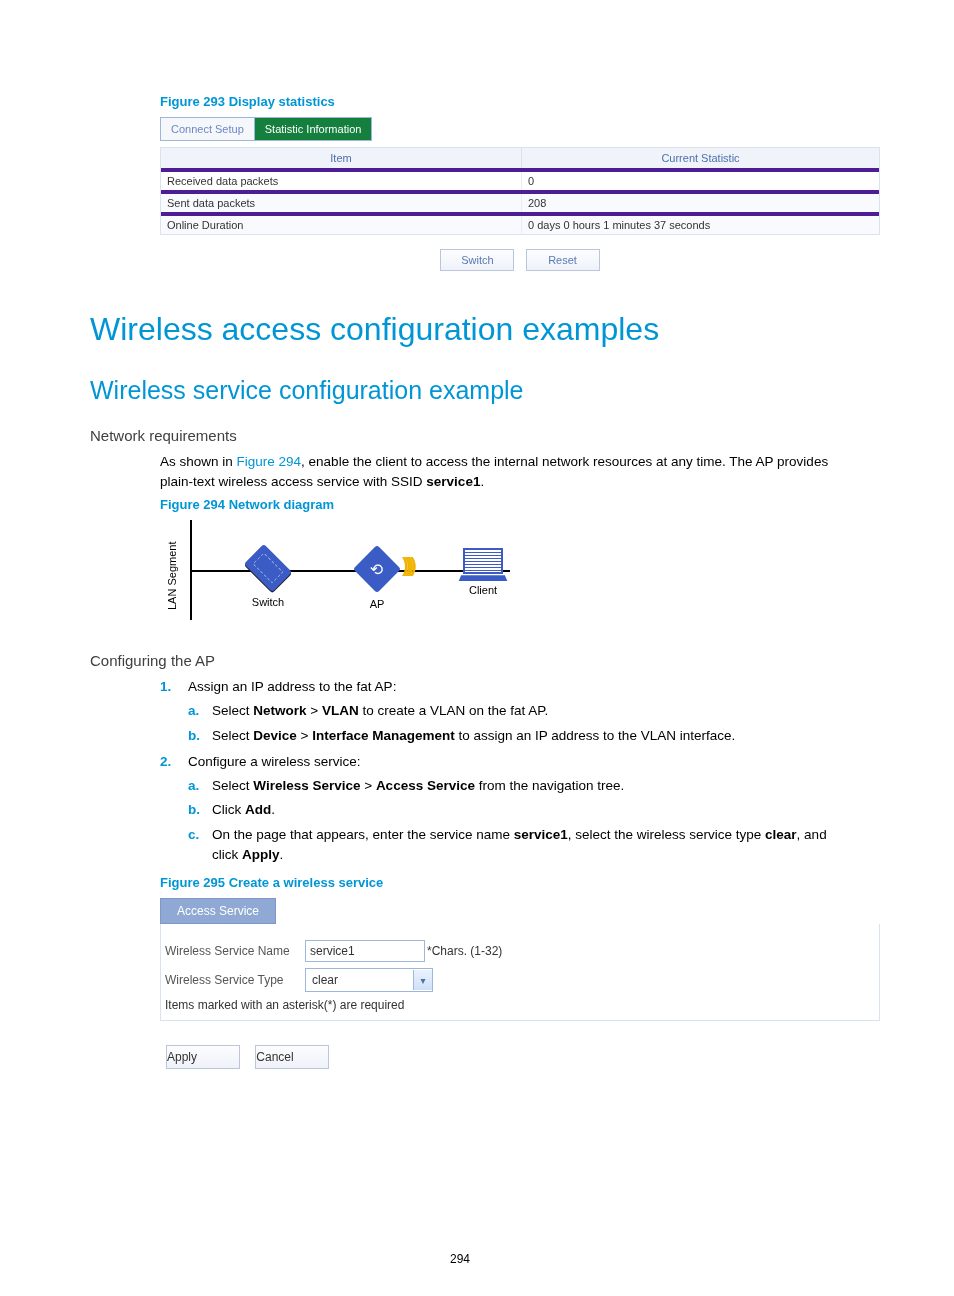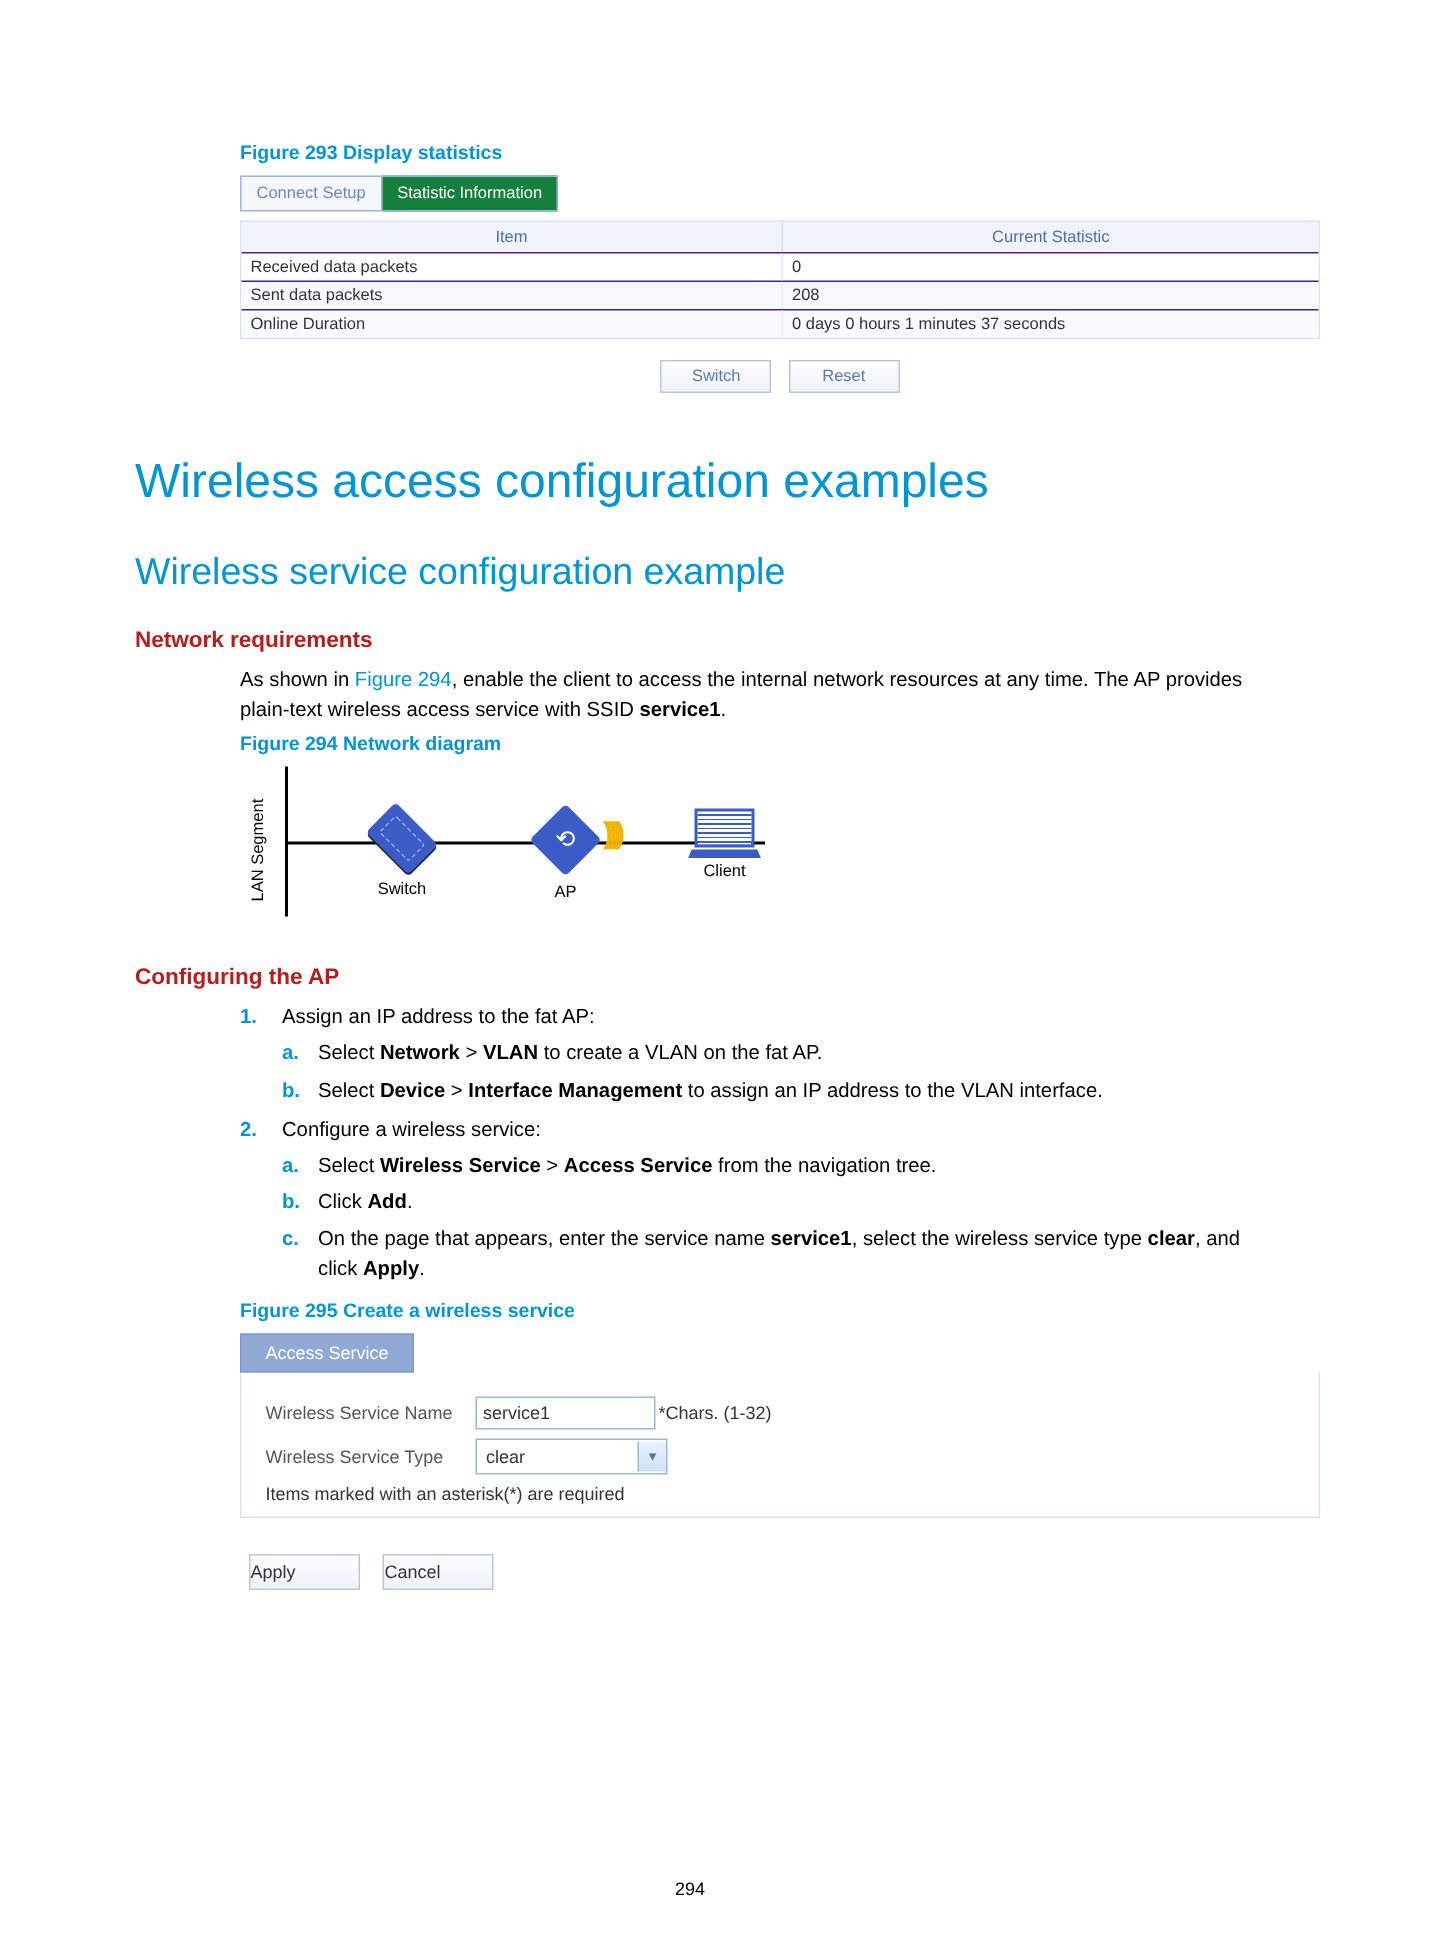--- a/index.html
+++ b/index.html
@@ -9,31 +9,31 @@
   .stats-fig{margin-left:70px;width:720px;font-family:Arial,sans-serif;font-size:11px;color:#333}
   .tabs293{display:flex}
   .tab293{border:1px solid #9cb7da;height:22px;line-height:22px;padding:0 10px;font-size:11px}
   .tab293.inactive{background:#f5f7fb;color:#6b87c8}
   .tab293.active{background:#15803d;color:#fff;border-left:none}
   .tblwrap{margin-top:6px;border:1px solid #d9e2ef}
   .tblhead{display:flex;background:#f0f4fa;color:#4c6fae;font-size:11px}
   .tblhead>div{height:20px;line-height:20px;text-align:center}
   .col-item{width:360px;border-right:1px solid #d9e2ef}
   .col-stat{flex:1}
-  .tblrow{display:flex;border-top:1px solid #4c1d95;font-size:11px;color:#333;background:#fff}
+  .tblrow{display:flex;border-top:4px solid #4c1d95;font-size:11px;color:#333;background:#fff}
   .tblrow.alt{background:#f8fafd}
   .tblrow>div{height:18px;line-height:18px;padding:0 6px}
   .tblrow .c1{width:348px;border-right:1px solid #e7edf6}
   .tblrow .c2{flex:1}
   .btnrow293{text-align:center;margin-top:14px}
   .btn293{display:inline-block;border:1px solid #b9c6de;background:linear-gradient(#fdfdff,#eef2f9);color:#5a78b4;font-size:11px;width:72px;height:20px;line-height:20px;margin:0 4px}
   
   h1{font-family:"Segoe UI Light","Helvetica Neue",Arial,sans-serif;font-weight:300;color:#0096d6;font-size:32px;margin:40px 0 28px 0}
   h2{font-family:"Segoe UI Light","Helvetica Neue",Arial,sans-serif;font-weight:300;color:#0096d6;font-size:25px;margin:18px 0 10px 0}
-  h3{color:#b91c1c;font-weight:bold;font-size:15px;margin:22px 0 8px 0}
+  h3{color:#404040;font-weight:normal;font-size:15px;margin:22px 0 8px 0}
   p.body{font-size:13.5px;line-height:1.45;margin:6px 0 6px 70px;color:#000}
   a.lnk{color:#0096d6;text-decoration:none}
   
   .netdiag{margin:4px 0 0 70px;height:110px;position:relative;width:380px}
   .axis-v{position:absolute;left:30px;top:0;width:2px;height:100px;background:#000}
   .axis-h{position:absolute;left:30px;top:50px;width:320px;height:2px;background:#000}
   .axis-label{position:absolute;left:6px;top:90px;transform:rotate(-90deg);transform-origin:left top;font-size:11px}
   .node{position:absolute;text-align:center;font-size:11px}
   .switch-icon{width:40px;height:28px;background:#3a5cc4;transform:rotate(45deg);border-radius:3px;margin:0 auto;box-shadow:1px 1px 0 #223}
   .switch-icon::after{content:"";position:absolute;inset:6px;border:1px dashed rgba(255,255,255,0.5);border-radius:2px}
@@ -48,21 +48,21 @@
   ol.num{list-style:none;padding:0;margin:6px 0 0 70px;font-size:13.5px;line-height:1.5}
   ol.num>li{position:relative;padding-left:28px;margin-bottom:6px}
   ol.num>li>.marker{position:absolute;left:0;color:#0096d6;font-weight:bold}
   ol.alpha{list-style:none;padding:0;margin:4px 0 0 0}
   ol.alpha>li{position:relative;padding-left:24px;margin:4px 0}
   ol.alpha>li>.marker{position:absolute;left:0;color:#0096d6;font-weight:bold}
   b{font-weight:bold}
   
   .svc-fig{margin-left:70px;width:720px;font-size:12px;color:#444}
   .svc-tab{display:inline-block;background:#8fa9d4;color:#fff;padding:5px 16px;font-size:12px;border:1px solid #7d98c8}
-  .svc-body{border:1px solid #d9e2ef;border-top:none;padding:10px 12px 8px 16px;background:#fff}
+  .svc-body{border:1px solid #d9e2ef;border-top:none;padding:10px 12px 8px 4px;background:#fff}
   .svc-row{display:flex;align-items:center;margin:6px 0}
   .svc-label{width:140px;font-size:12px;color:#555}
   .svc-input{border:1px solid #9cb7da;height:20px;width:110px;padding:0 4px;font-size:12px;color:#333;background:#fff}
   .svc-hint{font-size:12px;color:#333;margin-left:2px}
   .svc-select{border:1px solid #9cb7da;height:22px;width:126px;display:flex;align-items:center;justify-content:space-between;background:#fff}
   .svc-select-text{padding:0 6px;font-size:12px;color:#333}
   .svc-select-arrow{width:18px;height:20px;border-left:1px solid #9cb7da;background:linear-gradient(#eaf2fd,#cfe0f6);display:flex;align-items:center;justify-content:center;color:#4c6fae;font-size:10px}
   .svc-note{font-size:12px;color:#333;margin:6px 0 0 0}
   .svc-btns{text-align:left;margin-top:24px}
   .svc-btn{display:inline-block;border:1px solid #b9c6de;background:linear-gradient(#fdfdff,#eef2f9);color:#333;font-size:12px;width:72px;height:22px;line-height:22px;margin:0 6px}

